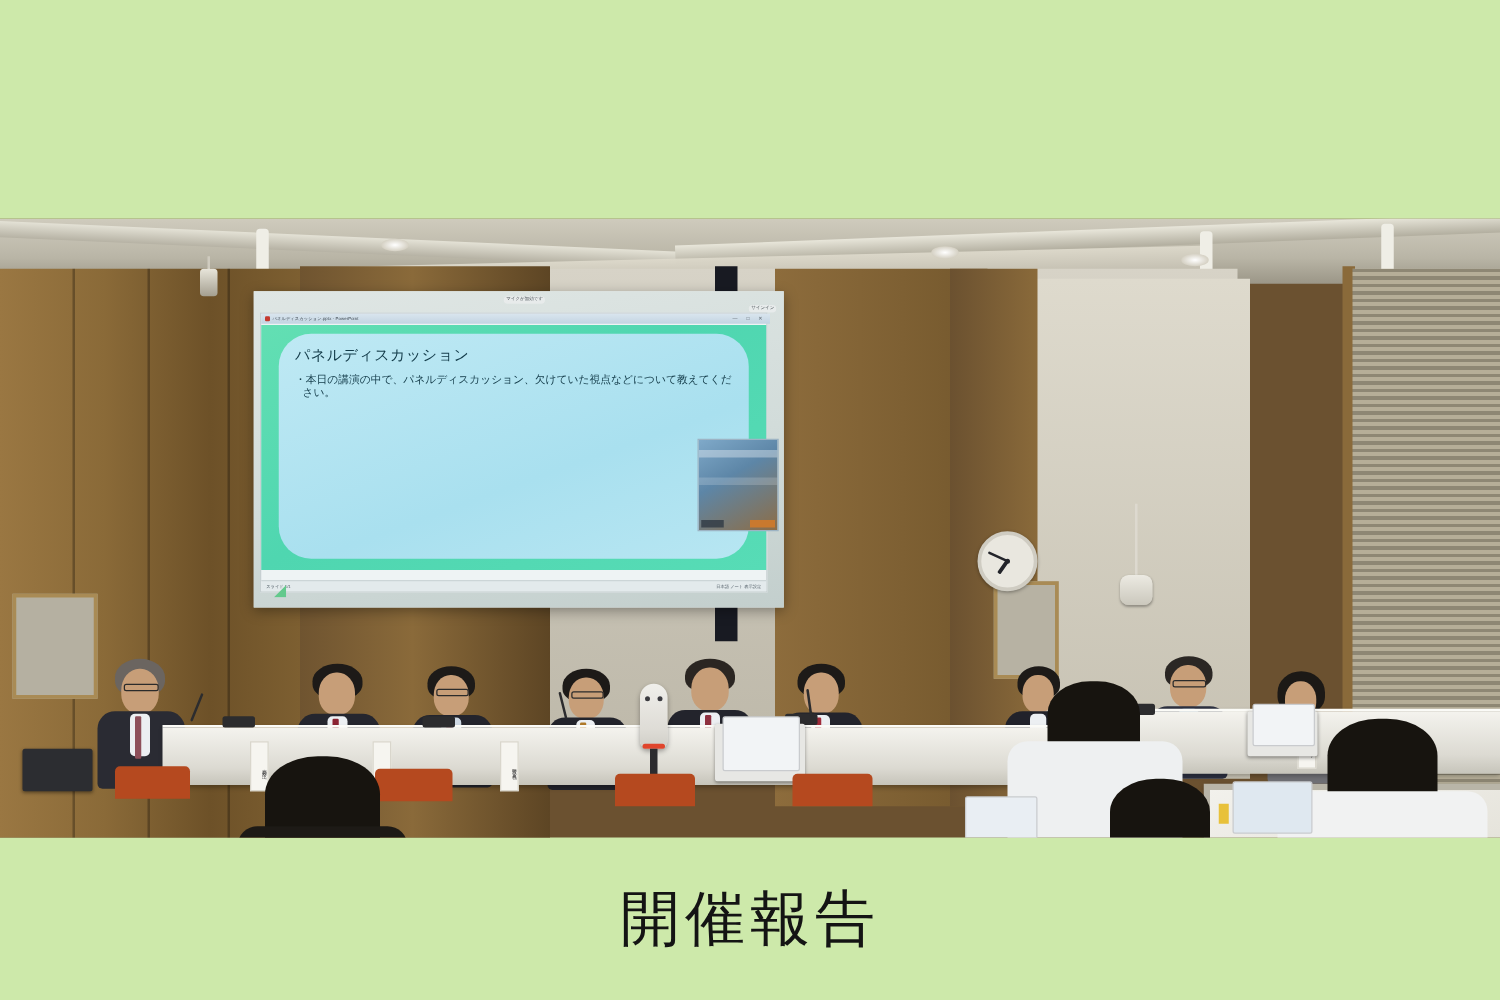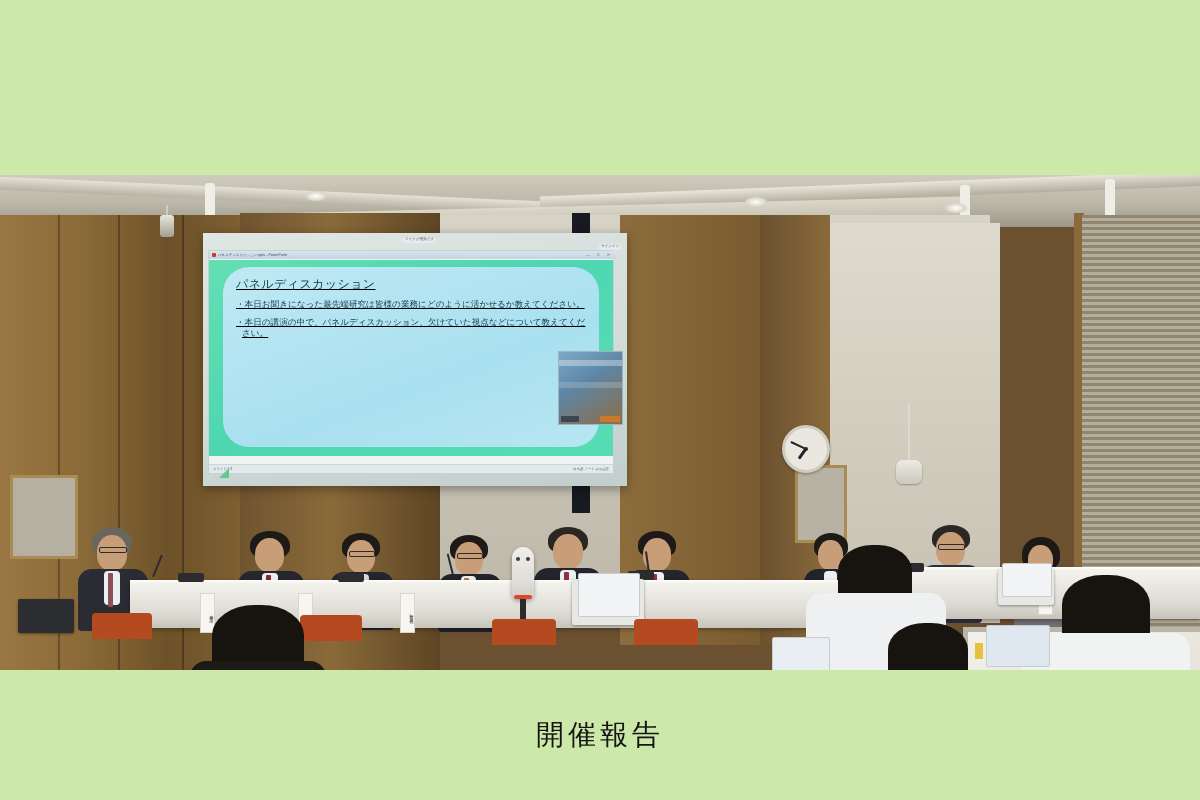--- a/index.html
+++ b/index.html
@@ -20,21 +20,21 @@
   .title-line{
     color:#141414;font-size:37px;font-weight:400;letter-spacing:.5px;
     white-space:nowrap;line-height:1.05;
   }
 
   
   .caption-block{
     position:absolute;left:0;top:670px;width:1200px;height:130px;
     display:flex;align-items:center;justify-content:center;
   }
-  .caption-text{color:#141414;font-size:28px;letter-spacing:4px;}
+  .caption-text{color:#141414;font-size:48px;letter-spacing:4px;}
 
   
   .photo{
     position:absolute;left:0;top:175px;width:1200px;height:495px;
     overflow:hidden;background:#6b5130;
   }
 
   
   .ceiling{position:absolute;left:0;top:0;width:1200px;height:52px;
     background:linear-gradient(180deg,#cfcbbd 0%,#b9b5a6 60%,#9b9687 100%);}
@@ -114,21 +114,21 @@
     border:1px solid #c7d0d2;}
   .ppt-titlebar{position:absolute;left:0;top:0;width:100%;height:8px;
     background:linear-gradient(180deg,#d9e5ee,#c3d4e2);display:flex;align-items:center;gap:2px;padding-left:3px;}
   .ppt-dot{width:4px;height:4px;background:#c5392f;border-radius:1px;}
   .ppt-title-text{font-size:3.4px;color:#3d4750;white-space:nowrap;letter-spacing:.1px;}
   .ppt-winbtns{position:absolute;right:3px;top:1px;font-size:4px;color:#5a646c;letter-spacing:3px;}
   .ppt-stage{position:absolute;left:0;top:9px;width:100%;height:196px;
     background:linear-gradient(150deg,#63dfb3 0%,#4fd6b0 45%,#57dcb6 100%);}
   .slide-card{position:absolute;left:14px;top:7px;right:14px;bottom:9px;
     background:linear-gradient(160deg,#bfe9f4 0%,#a9e0ef 60%,#b7e6f2 100%);
-    border-radius:26px;padding:9px 11px 0 13px;box-sizing:border-box;text-decoration:underline;}
+    border-radius:26px;padding:9px 11px 0 13px;box-sizing:border-box;}
   .slide-title{font-size:12px;color:#123a48;letter-spacing:.4px;margin-bottom:6px;
     font-family:"DejaVu Sans",sans-serif;}
   .slide-bullet{font-size:8.6px;color:#123a48;line-height:1.28;margin-bottom:7px;
     font-family:"DejaVu Sans",sans-serif;text-indent:-6px;padding-left:6px;}
   .ppt-statusbar{position:absolute;left:0;bottom:0;width:100%;height:9px;
     background:#e3eaec;border-top:1px solid #ccd5d7;display:flex;align-items:center;
     justify-content:space-between;padding:0 4px;box-sizing:border-box;}
   .ppt-status-text{font-size:3.4px;color:#55616a;white-space:nowrap;}
   .video-thumb{position:absolute;left:355px;top:118px;width:63px;height:72px;
     background:linear-gradient(150deg,#7fa9c9 0%,#5d86a7 40%,#8d6d46 100%);
@@ -239,21 +239,20 @@
       <div class="ppt-win">
         <div class="ppt-titlebar">
           <span class="ppt-dot"></span>
           <span class="ppt-title-text">パネルディスカッション.pptx - PowerPoint</span>
           <span class="ppt-winbtns">—  □  ✕</span>
         </div>
 
         <div class="ppt-stage">
           <div class="slide-card">
             <div class="slide-title">パネルディスカッション</div>
-            <div class="slide-bullet">・本日お聞きになった最先端研究は皆様の業務にどのように活かせるか教えてください。</div>
             <div class="slide-bullet">・本日の講演の中で、パネルディスカッション、欠けていた視点などについて教えてください。</div>
           </div>
         </div>
 
         <div class="ppt-statusbar">
           <span class="ppt-status-text">スライド 1/1</span>
           <span class="ppt-status-text">日本語  ノート  表示設定</span>
         </div>
       </div>
 

